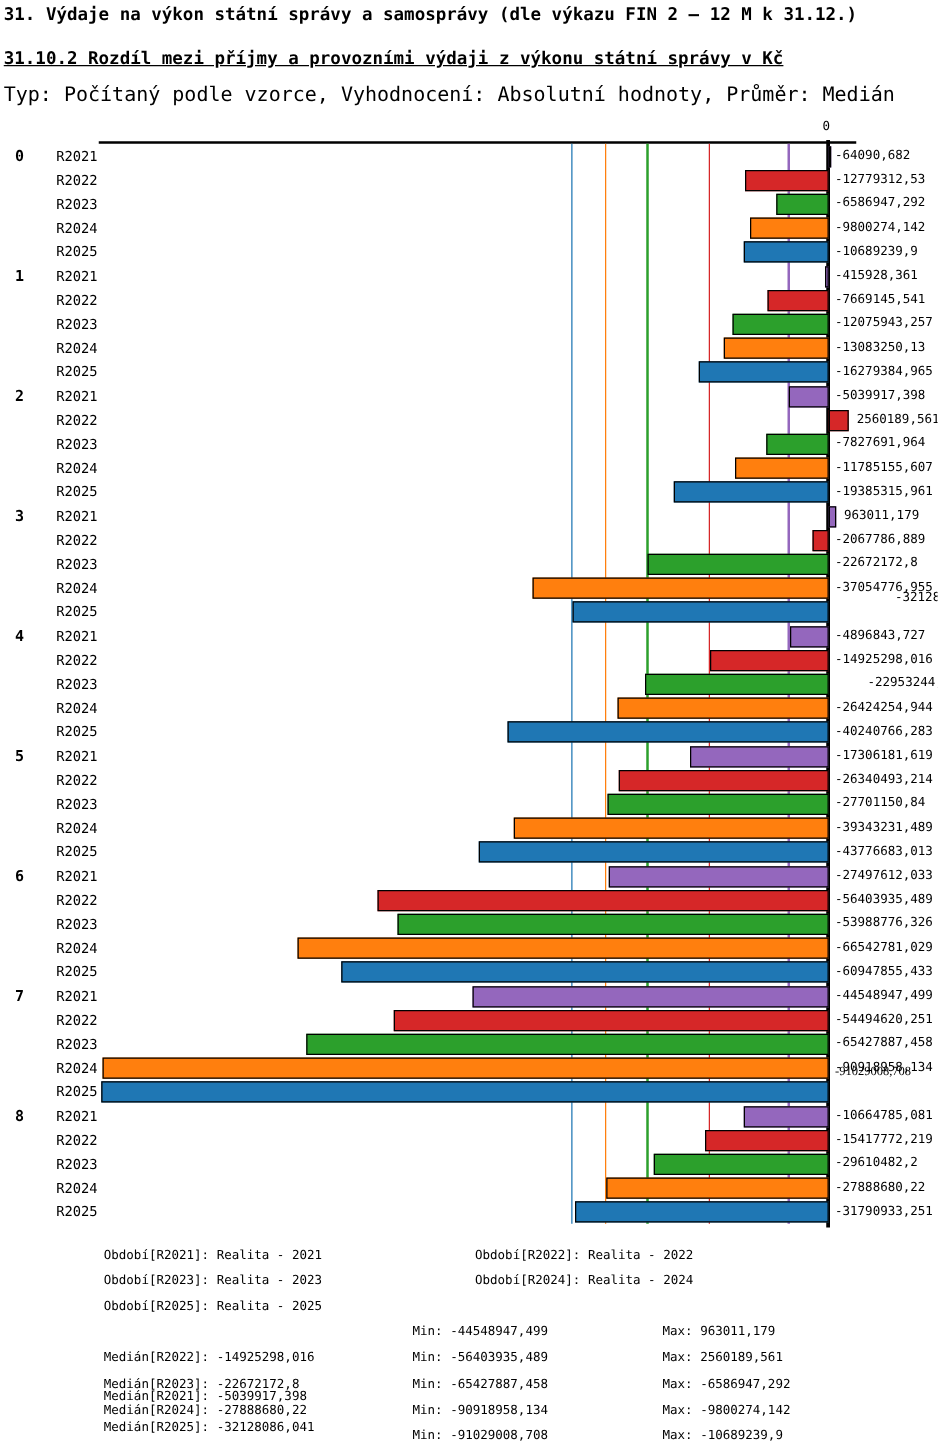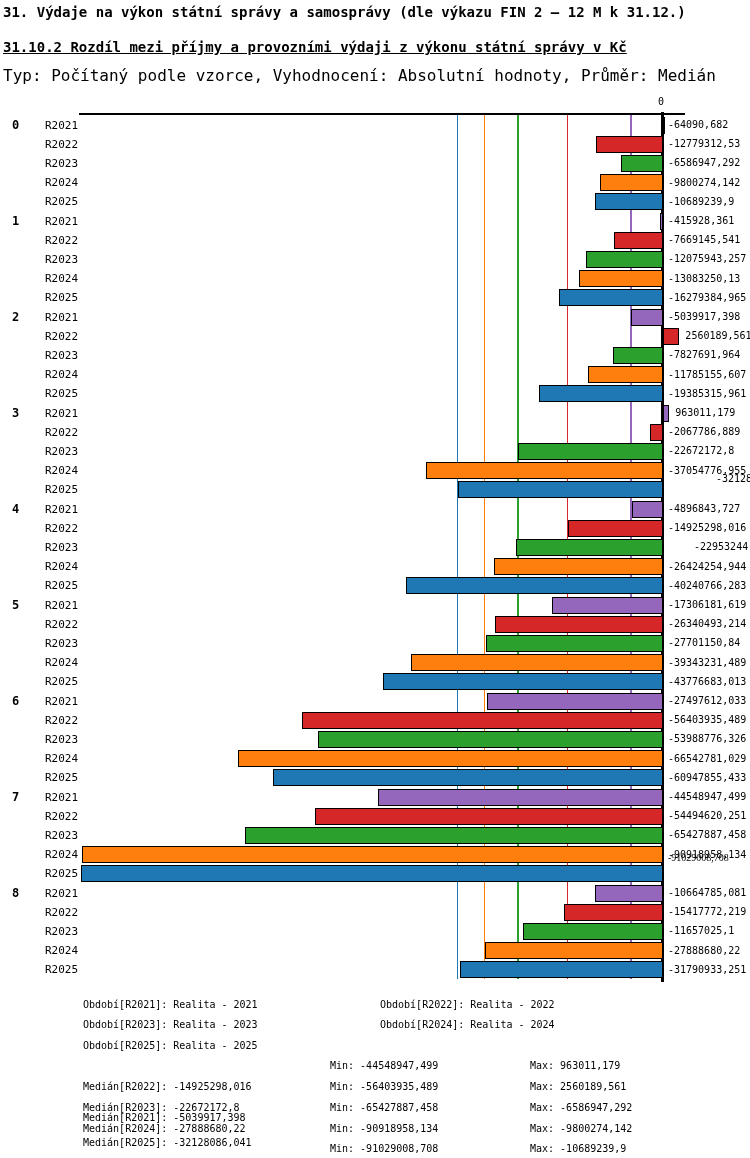--- a/index.html
+++ b/index.html
@@ -169,21 +169,21 @@
     <div class="abs vallabel" style="left: 668px; top: 852px; font-family: Liberation Serif, serif;">-91029008,708</div>
     <div class="abs grouplabel" style="left: 12px; top: 886px;">8</div>
     <div class="abs rowlabel" style="left: 45px; top: 886.5px;">R2021</div>
     <div class="bar" style="width: 68.186px; top: 884.5px; left: 594.814px; background: rgb(148, 103, 189);"></div>
     <div class="abs vallabel" style="left: 668px; top: 887px;">-10664785,081</div>
     <div class="abs rowlabel" style="left: 45px; top: 905.7px;">R2022</div>
     <div class="bar" style="width: 98.5745px; top: 903.7px; left: 564.425px; background: rgb(214, 39, 40);"></div>
     <div class="abs vallabel" style="left: 668px; top: 906.2px;">-15417772,219</div>
     <div class="abs rowlabel" style="left: 45px; top: 924.9px;">R2023</div>
     <div class="bar" style="width: 139.503px; top: 922.9px; left: 523.497px; background: rgb(44, 160, 44);"></div>
-    <div class="abs vallabel" style="left: 668px; top: 925.4px;">-11657025,1</div>
+    <div class="abs vallabel" style="left: 668px; top: 925.4px;">-29610482,2</div>
     <div class="abs rowlabel" style="left: 45px; top: 944.1px;">R2024</div>
     <div class="bar" style="width: 178.308px; top: 942.1px; left: 484.692px; background: rgb(255, 127, 14);"></div>
     <div class="abs vallabel" style="left: 668px; top: 944.6px;">-27888680,22</div>
     <div class="abs rowlabel" style="left: 45px; top: 963.3px;">R2025</div>
     <div class="bar" style="width: 203.257px; top: 961.3px; left: 459.743px; background: rgb(31, 119, 180);"></div>
     <div class="abs vallabel" style="left: 668px; top: 963.8px;">-31790933,251</div>
   </div>
 
 <div>
   <div class="abs legend" style="left:83px;top:999px">Období[R2021]: Realita - 2021</div>

